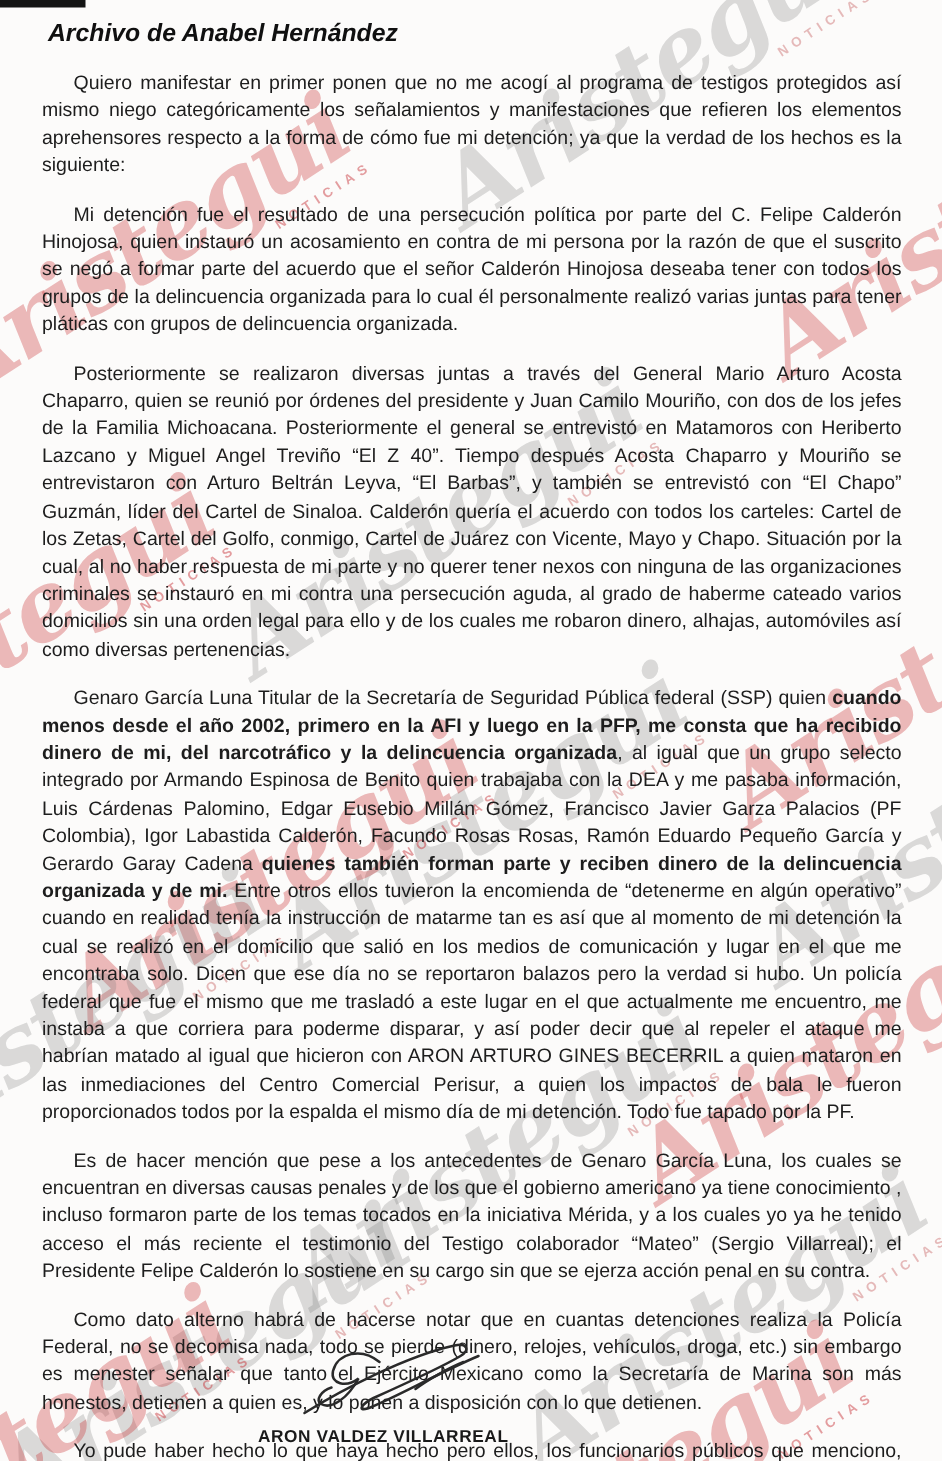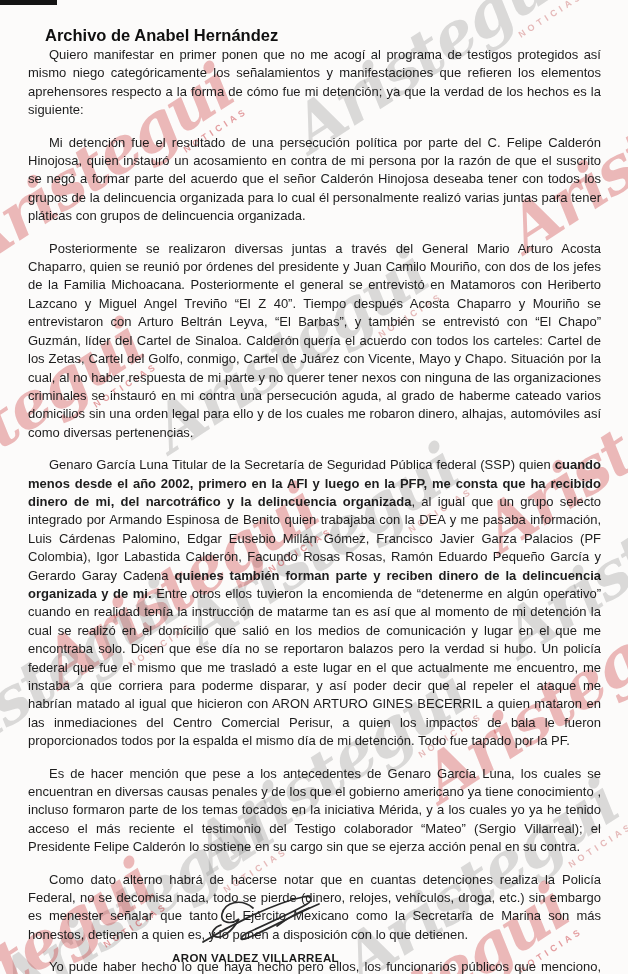--- a/index.html
+++ b/index.html
@@ -43,22 +43,23 @@
     letter-spacing:4px;
   }
   .wm-red  .wm-word { color:rgba(198,42,48,0.32); }
   .wm-red  .wm-sub  { color:rgba(198,42,48,0.45); }
   .wm-gray .wm-word { color:rgba(118,118,118,0.26); }
   .wm-gray .wm-sub  { color:rgba(196,88,88,0.40); }
 
   .doc-title {
     position:absolute;
     left:28px; top:9px;
-    margin:17px;
+    margin:4px;
     font-size:16.5px;
+    font-style:italic;
     font-weight:bold;
     color:#101010;
   }
 
   .doc-body {
     position:absolute;
     left:28px; top:46px;
     width:573px;
     font-size:13px;
     line-height:18.4px;

